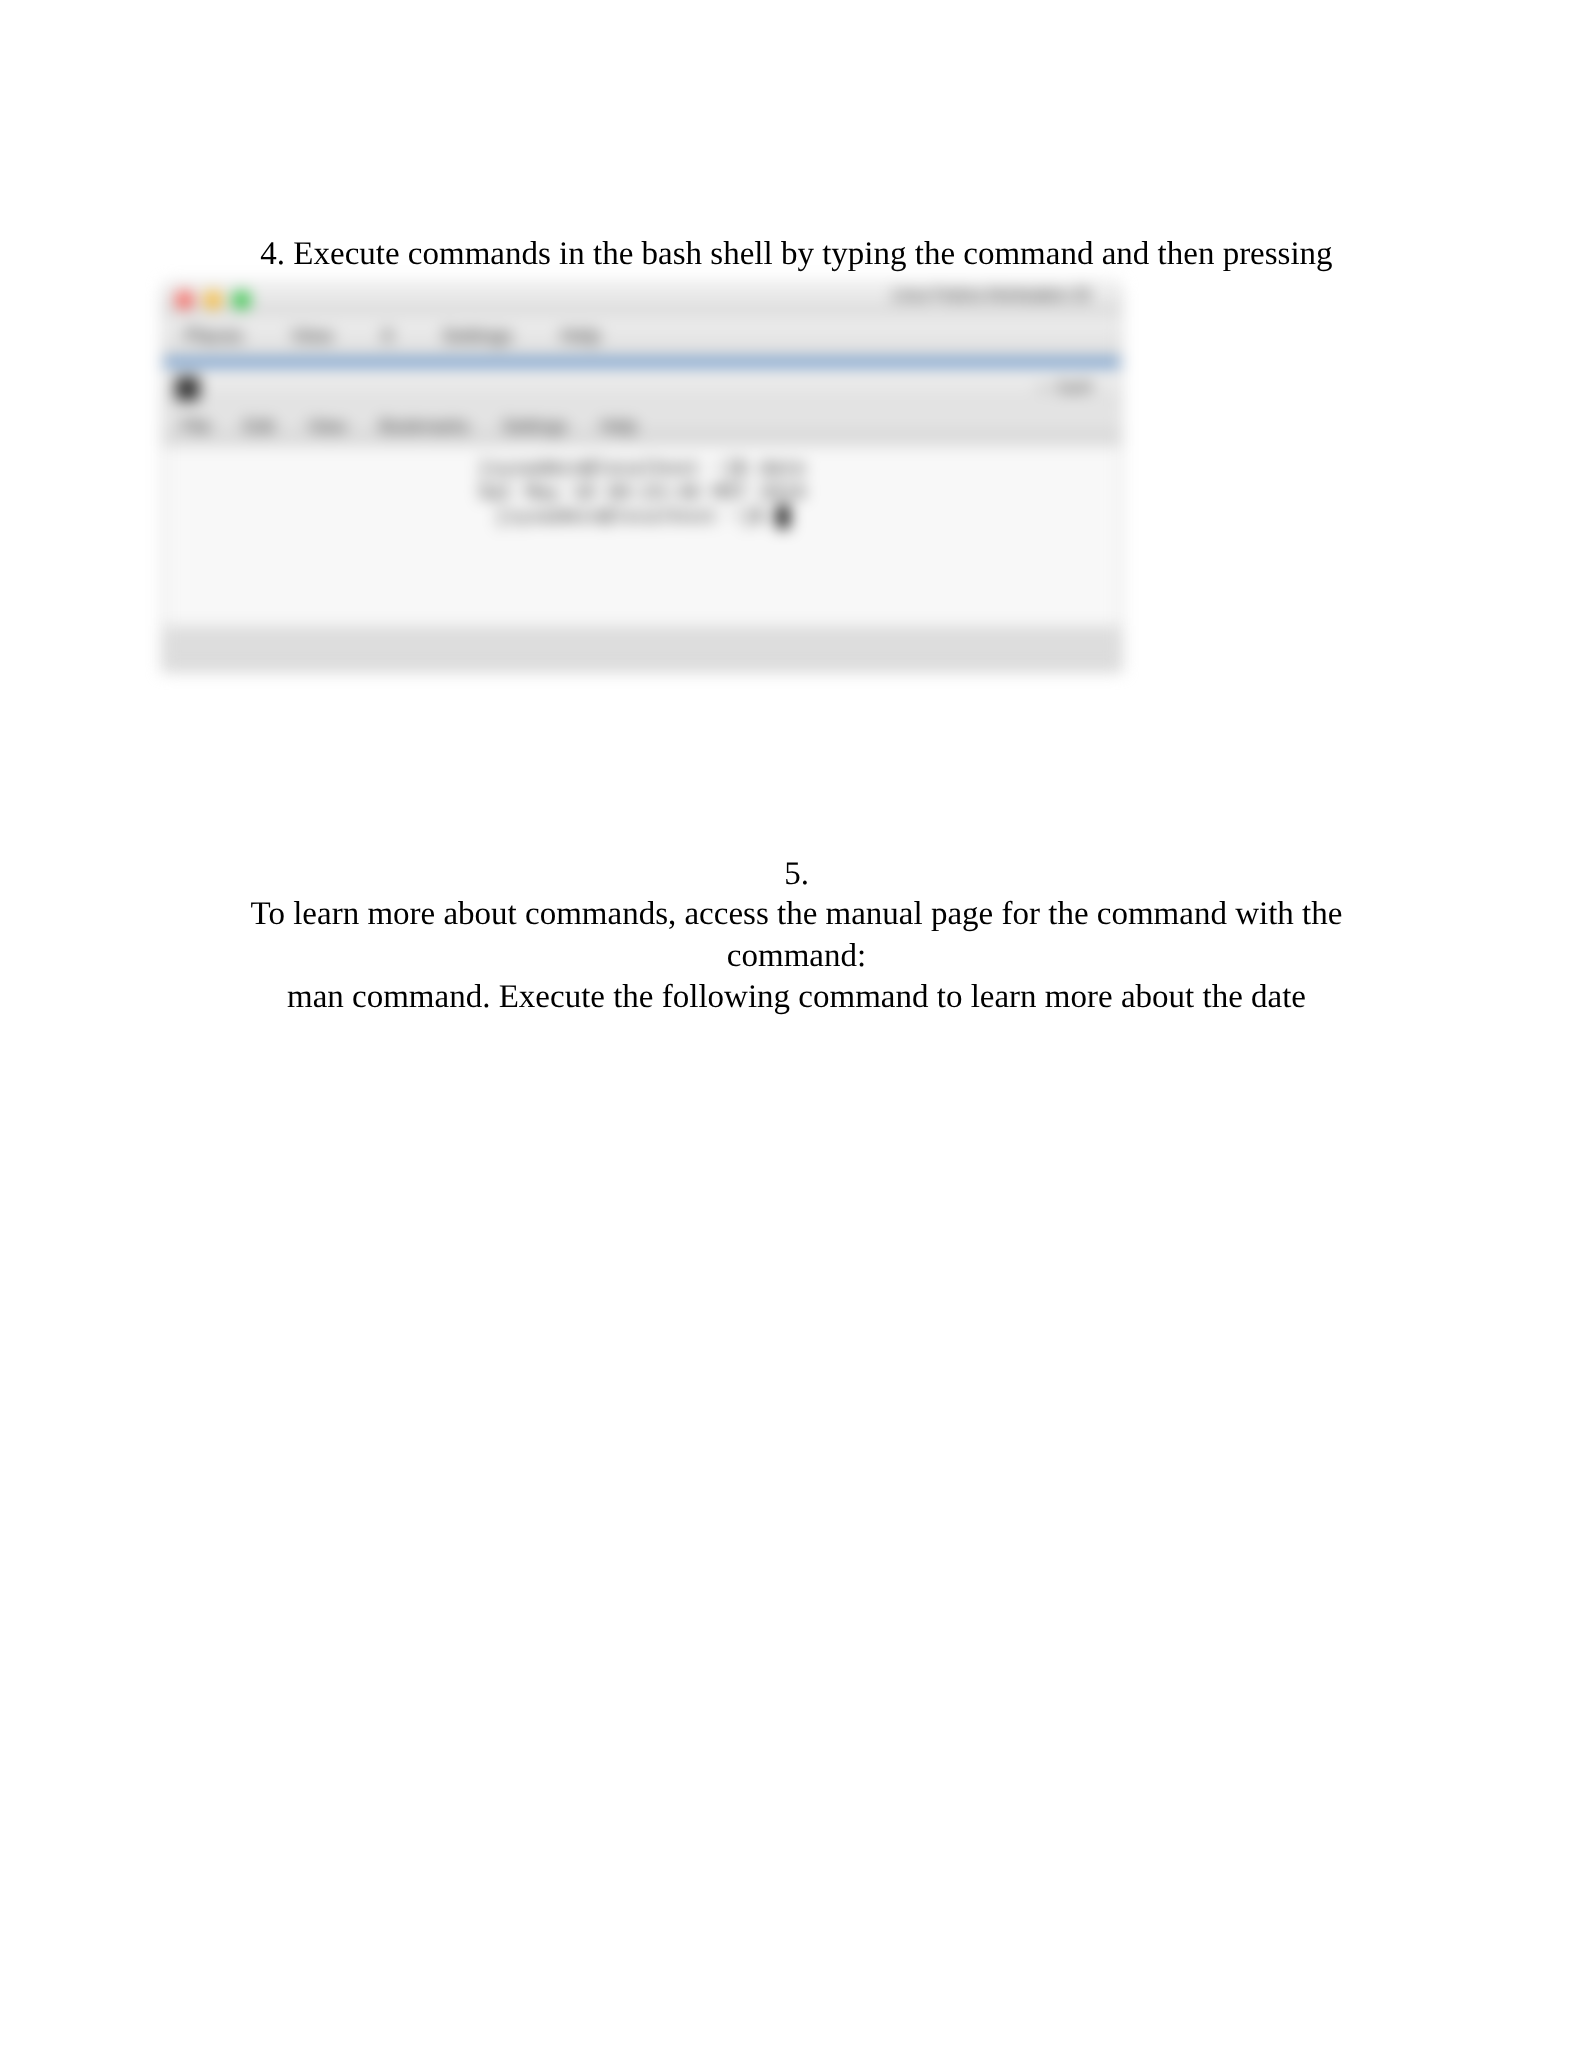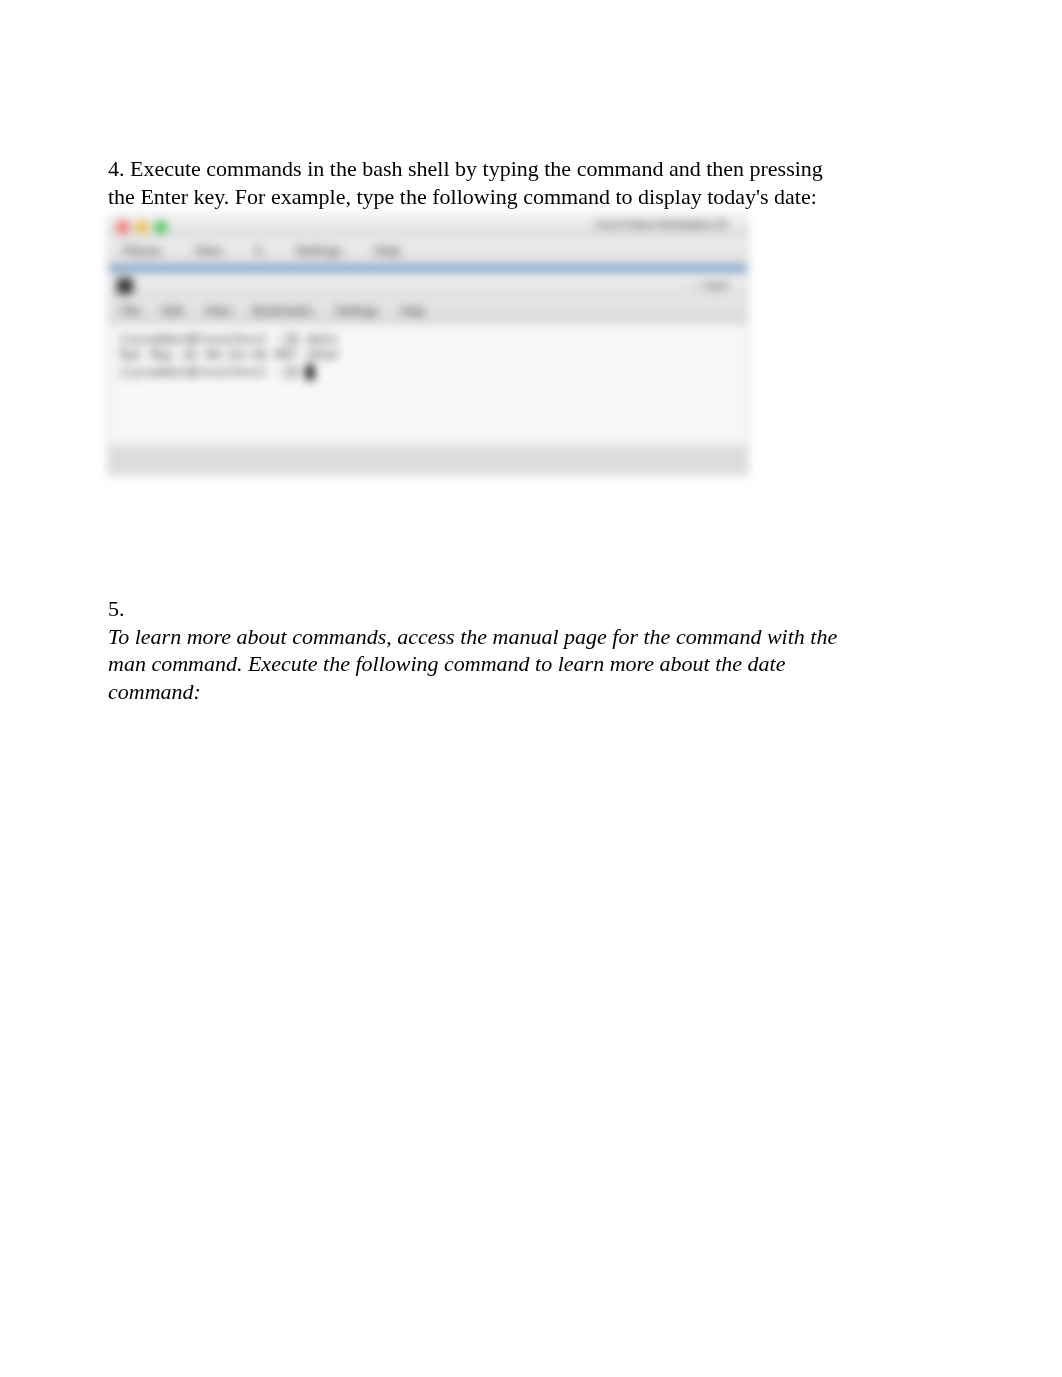--- a/index.html
+++ b/index.html
@@ -11,20 +11,21 @@
       width: 1062px;
       height: 1377px;
       background: #ffffff;
       font-family: Georgia, 'Times New Roman', serif;
       font-size: 22px;
       line-height: 1.25;
       color: #000;
     }
     .content {
       padding: 155px 108px 0 108px;
+      text-align: center;
     }
     .step-4 {
       margin-bottom: 5px;
     }
     .step-4-line1, .step-4-line2, .step-4-line3 {
       display: block;
     }
     .screenshot {
       width: 640px;
       height: 260px;
@@ -149,30 +150,28 @@
       vertical-align: middle;
     }
     .step-5 {
       margin-top: 120px;
     }
     .step-5-num {
       display: block;
     }
     .step-5-text {
       display: block;
-      font-style: italic;
     }
   </style>
 </head>
 <body>
 
 <div class="content">
   <div class="step-4">
     <span class="step-4-line1">4. Execute commands in the bash shell by typing the command and then pressing</span>
-    <span class="step-4-line2">the Enter key. For example, type the following command to display today's date:</span>
   </div>
 
   <div class="screenshot">
     <div class="outer-window">
       <div class="titlebar">
         <div class="traffic-lights">
           <div class="tl tl-close"></div>
           <div class="tl tl-min"></div>
           <div class="tl tl-max"></div>
         </div>
@@ -206,16 +205,16 @@
             <span class="prompt-usr">[sysadmin@localhost ~]$ </span><span class="cursor"></span>
           </div>
         </div>
       </div>
     </div>
   </div>
 
   <div class="step-5">
     <span class="step-5-num">5.</span>
     <span class="step-5-text">To learn more about commands, access the manual page for the command with the</span>
+    <span class="step-5-text">command:</span>
     <span class="step-5-text">man command. Execute the following command to learn more about the date</span>
-    <span class="step-5-text">command:</span>
   </div>
 </div>
 
 </body></html>

